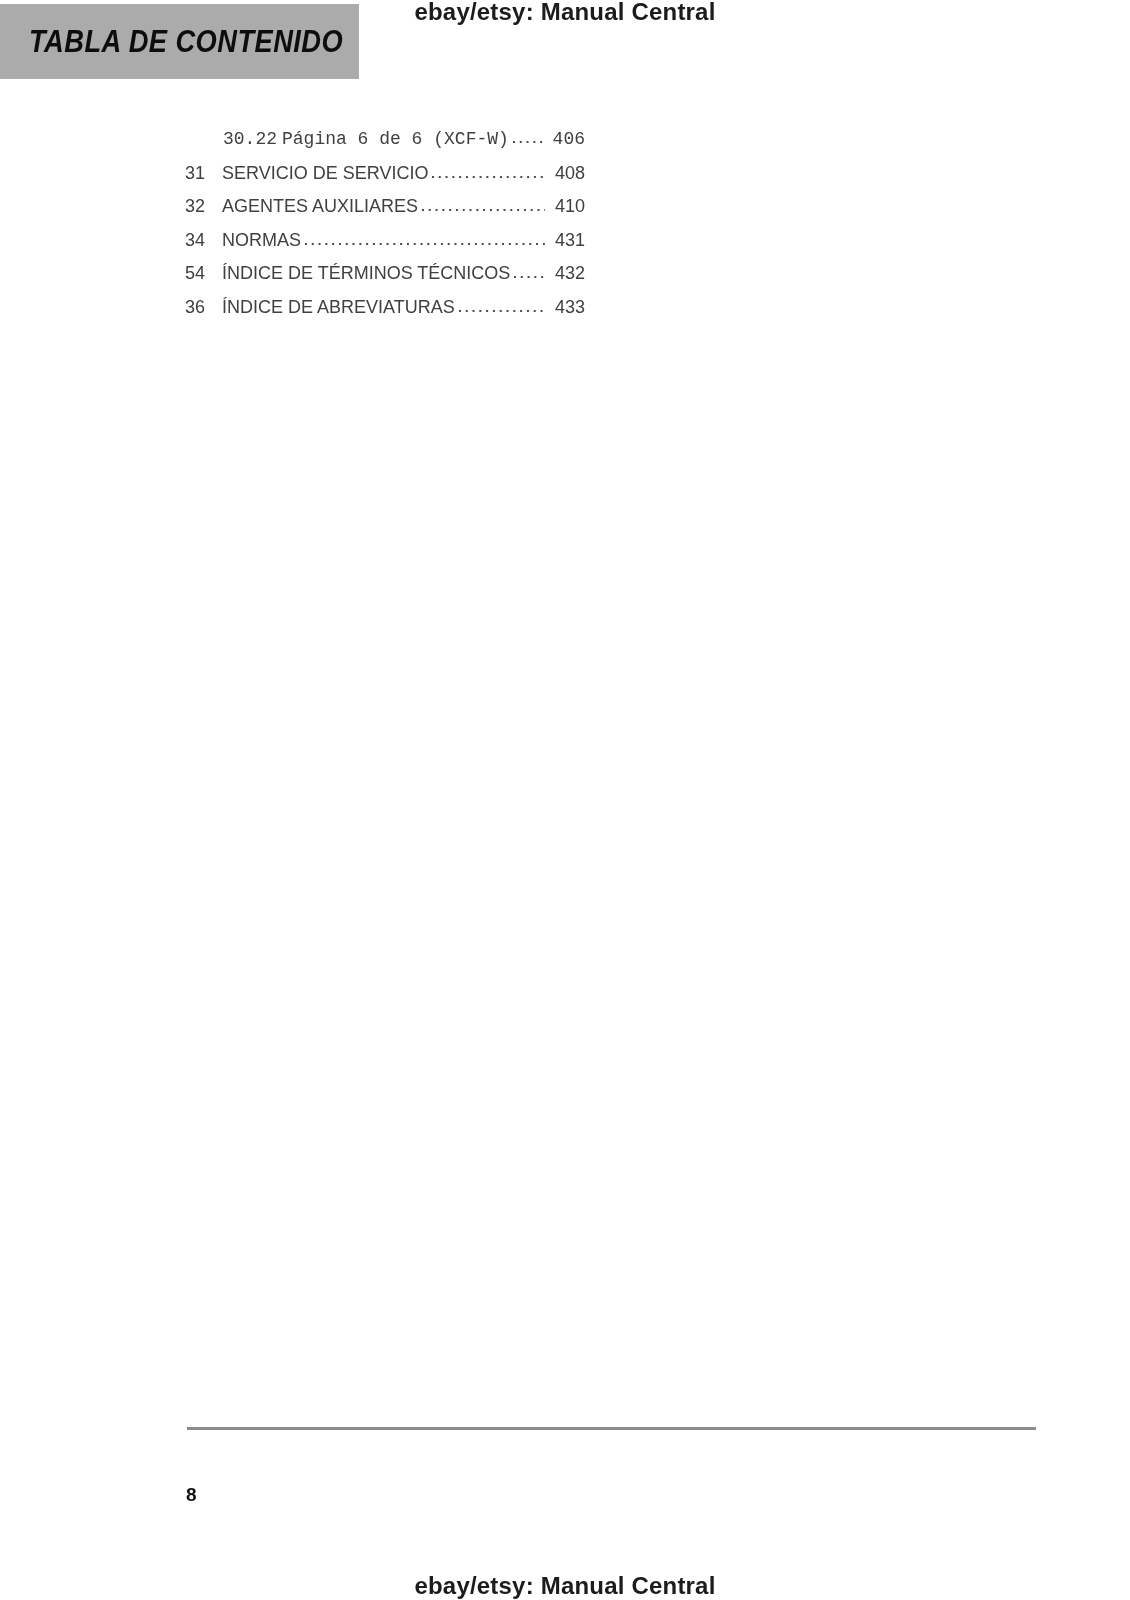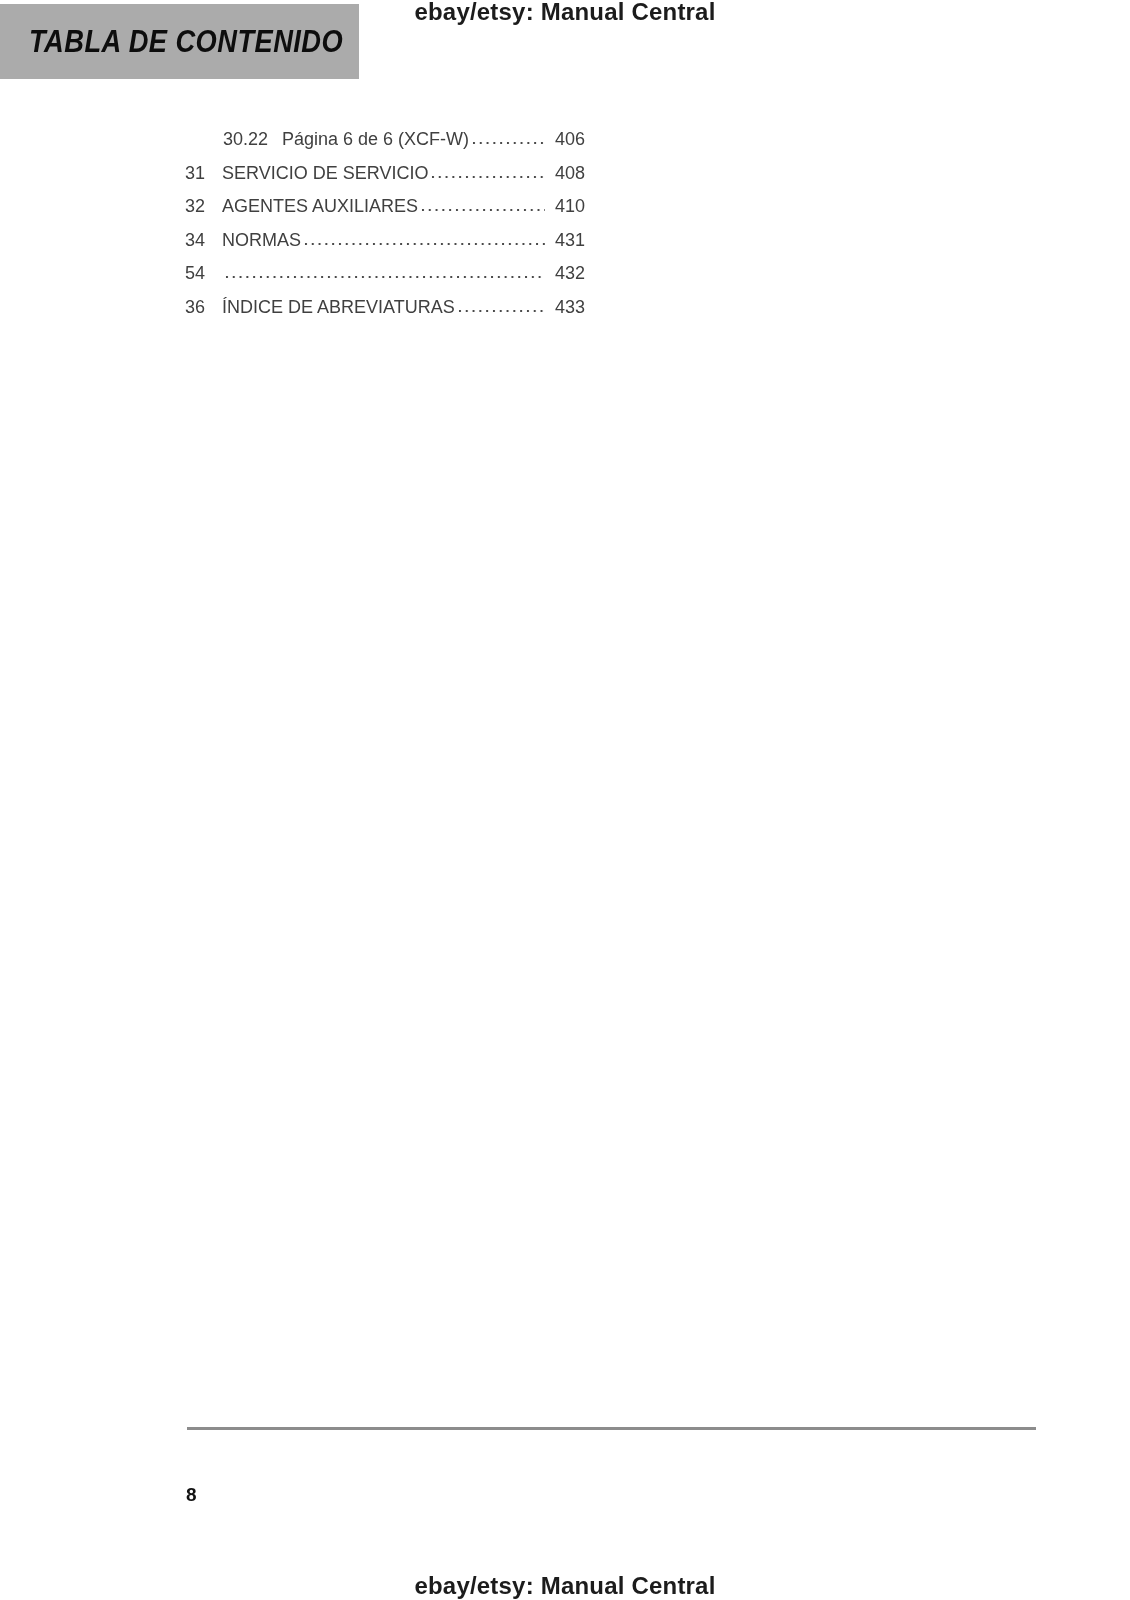--- a/index.html
+++ b/index.html
@@ -40,21 +40,21 @@
     width: 400px;
   }
   .toc-row {
     display: flex; align-items: baseline;
     height: 33.5px;
     font-size: 18px; line-height: 33.5px;
     color: #404040;
     white-space: nowrap;
   }
   .toc-num { flex: 0 0 auto; width: 37px; }
-  .toc-row.sub { padding-left: 38px; }
+  .toc-row.sub { padding-left: 38px; font-family: Liberation Mono, monospace; }
   .toc-row.sub .toc-num { width: 59px; }
   .toc-title { flex: 0 0 auto; }
   .toc-leader {
     flex: 1 1 auto;
     align-self: baseline;
     height: 4px;
     margin: 0 6px 0 3px;
     background-image: radial-gradient(circle at 2px 2px, #4a4a4a 1.15px, rgba(0,0,0,0) 1.5px);
     background-size: 6.8px 4px;
     background-repeat: repeat-x;
@@ -114,20 +114,21 @@
 
   <div class="toc-row">
     <span class="toc-num">34</span>
     <span class="toc-title">NORMAS</span>
     <span class="toc-leader"></span>
     <span class="toc-page">431</span>
   </div>
 
   <div class="toc-row">
     <span class="toc-num">54</span>
+    <span class="toc-title">ÍNDICE DE TÉRMINOS TÉCNICOS</span>
     <span class="toc-leader"></span>
     <span class="toc-page">432</span>
   </div>
 
   <div class="toc-row">
     <span class="toc-num">36</span>
     <span class="toc-title">ÍNDICE DE ABREVIATURAS</span>
     <span class="toc-leader"></span>
     <span class="toc-page">433</span>
   </div>

